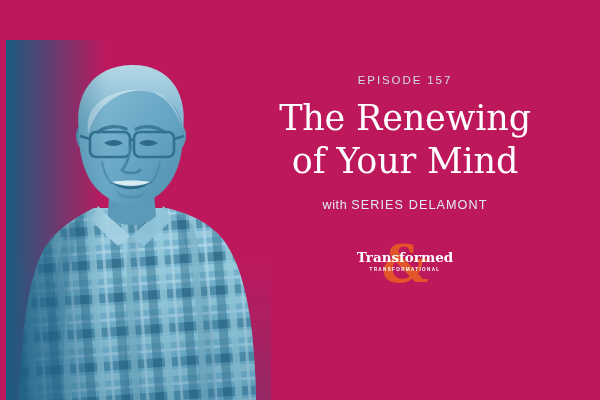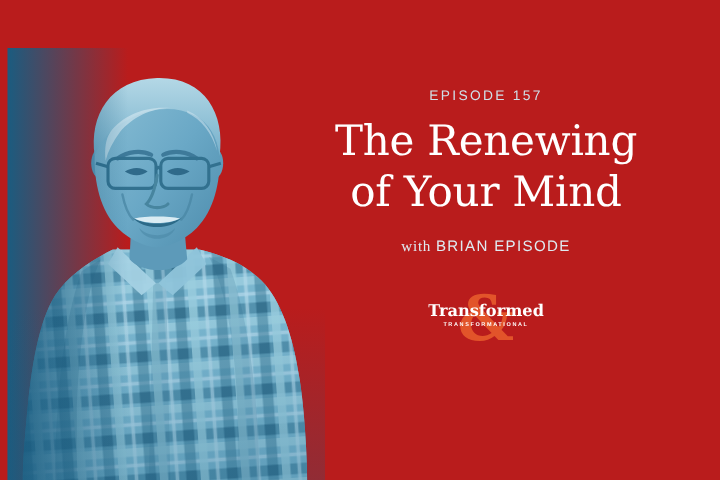--- a/index.html
+++ b/index.html
@@ -8,21 +8,21 @@
   html, body {
     width:600px; height:400px;
     overflow:hidden;
     background:#15587e;
     font-family:"Liberation Sans", sans-serif;
   }
 
   #card {
     position:relative;
     width:600px; height:400px;
-    background:#b91c1c;
+    background:#be185d;
     overflow:hidden;
   }
 
   
   #portrait {
     position:absolute;
     left:6px; top:40px;
     width:265px; height:360px;
     overflow:hidden;
   }
@@ -62,21 +62,21 @@
     letter-spacing:1.15px;
     margin-top:26px;
   }
 
   #withline {
     margin-top:16px;
     font-size:12.6px;
     letter-spacing:0.6px;
     color:#dfeaf1;
   }
-  #withline .w { font-weight:400;font-family:Liberation Serif, serif; }
+  #withline .w { font-weight:400; }
   #withline .nm { font-weight:400; letter-spacing:1.1px; margin-left:4px; }
 
   
   #logo {
     position:relative;
     margin:24px auto 0;
     width:96px; height:52px;
   }
   #logo svg { display:block; width:100%; height:100%; }
 </style>
@@ -203,21 +203,21 @@
 
     <div id="episode">EPISODE 157</div>
 
     <h1 id="title">
       <span class="l1">The Renewing</span>
       <span class="l2">of Your Mind</span>
     </h1>
 
 
     <div id="withline">
-      <span class="w">with</span><span class="nm">BRIAN EPISODE</span>
+      <span class="w">with</span><span class="nm">SERIES DELAMONT</span>
     </div>
 
     <div id="logo">
       <svg viewBox="0 0 96 52">
 
         <text x="48" y="46" text-anchor="middle" font-family="DejaVu Serif, Liberation Serif, serif" font-size="52" font-weight="700" fill="#e2542a">&amp;</text>
 
         <text x="48" y="26" text-anchor="middle" font-family="DejaVu Serif, Liberation Serif, serif" font-size="13.5" font-weight="700" fill="#ffffff">Transformed</text>
         <text x="48" y="34.5" text-anchor="middle" font-family="Liberation Sans, sans-serif" font-size="4.6" font-weight="700" letter-spacing="1.35" fill="#ffffff">TRANSFORMATIONAL</text>
       </svg>

